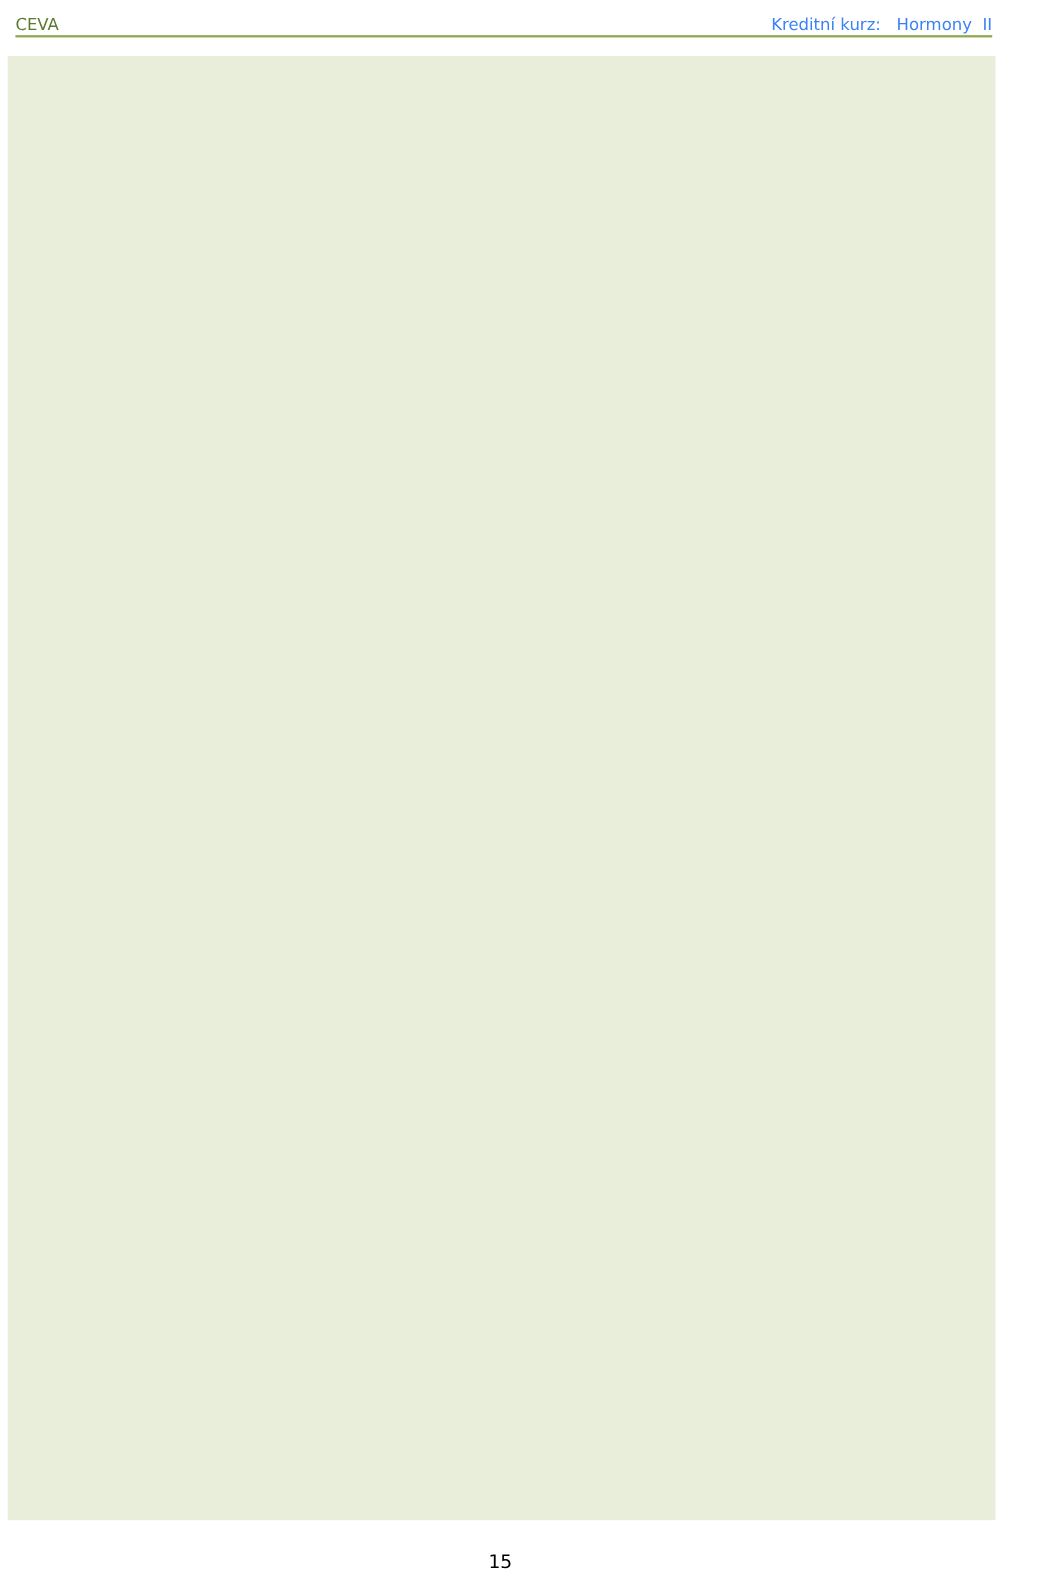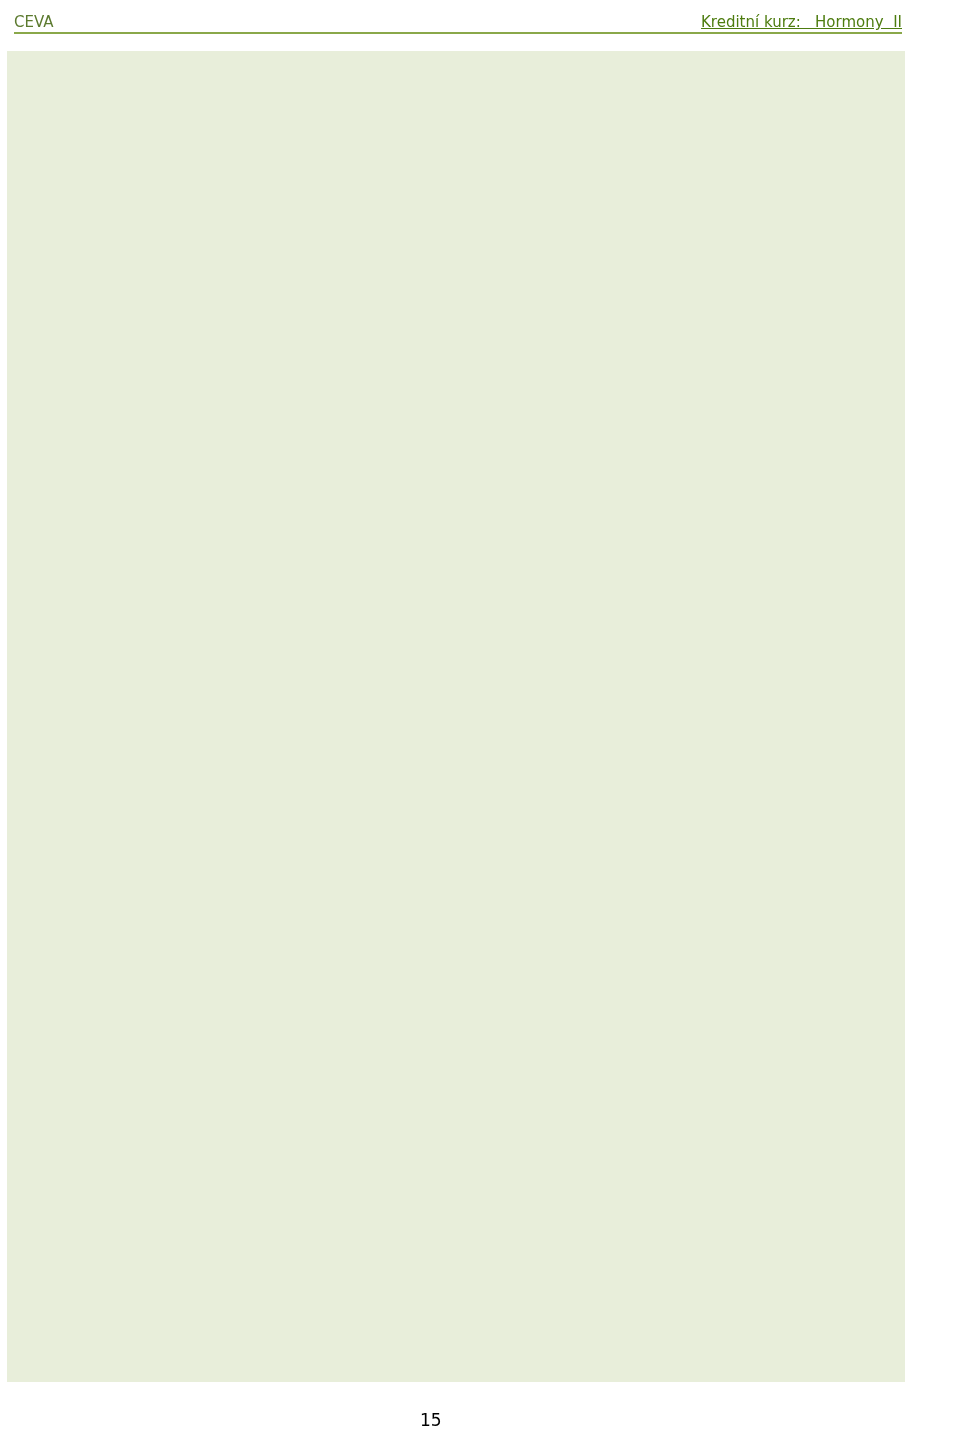--- a/index.html
+++ b/index.html
@@ -1,22 +1,22 @@
 <!DOCTYPE html>
 <html><head>
 <meta charset="utf-8">
 <style>
   html,body{margin:0;padding:0;background:#ffffff;}
   body{width:960px;height:1438px;position:relative;font-family:"DejaVu Sans",sans-serif;overflow:hidden;}
   .page{position:absolute;inset:0;margin-top:10px;}
   .hdr-left{position:absolute;left:14px;top:3px;font-size:15px;color:#5c7a2f;}
-  .hdr-right{position:absolute;right:58px;top:3px;font-size:15px;color:#4d7c0f;white-space:pre;text-decoration:underline;}
+  .hdr-right{position:absolute;right:58px;top:3px;font-size:15px;color:#3b82f6;white-space:pre;}
   .hdr-rule{position:absolute;left:14px;top:22px;width:888px;height:2px;background:#8aa84a;}
   .canvas{position:absolute;left:7px;top:41px;width:898px;height:1331px;background:#e8eeda;}
-  .pagenum{position:absolute;left:420px;top:1400px;font-size:17px;color:#000;}
+  .pagenum{position:absolute;left:444px;top:1400px;font-size:17px;color:#000;}
 
 </style>
 </head>
 <body>
 
 <div class="page">
   <div class="hdr-left">CEVA</div>
   <div class="hdr-right">Kreditní kurz:   Hormony  II</div>
   <div class="hdr-rule"></div>
   <div class="canvas"></div>

